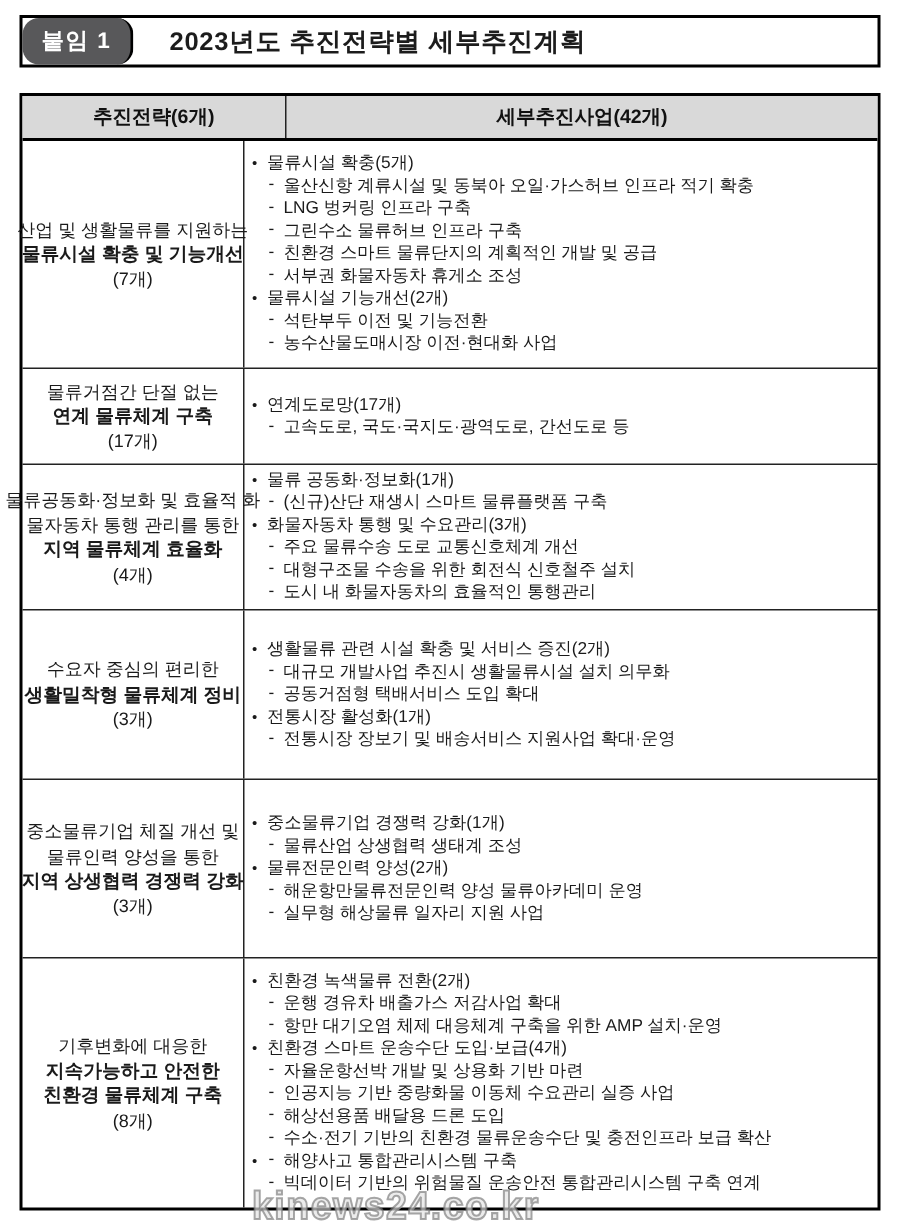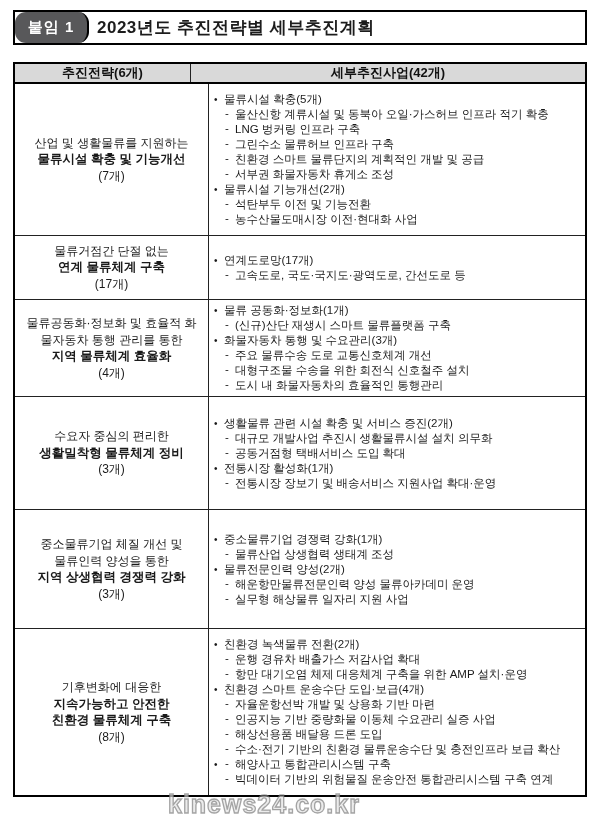--- a/index.html
+++ b/index.html
@@ -6,42 +6,42 @@
   html,body { width:600px; height:821px; background:#ffffff; overflow:hidden;
     font-family:"Liberation Sans","DejaVu Sans",sans-serif; color:#141414; }
   .page { position:relative; width:600px; height:821px; background:#fff; }
 
   
   .title-bar { position:absolute; left:13px; top:10px; width:574px; height:35px;
     border:2px solid #000; display:flex; align-items:stretch; background:#fff; }
   .badge { width:74px; background:#58585a; color:#fff; display:flex;
     align-items:center; justify-content:center; font-size:15px; font-weight:bold;
     letter-spacing:1px; border-right:2px solid #000;border-radius:11px; }
-  .doc-title { flex:1; display:flex; align-items:center; padding-left:8px;
+  .doc-title { flex:1; display:flex; align-items:center; padding-left:24px;
     font-size:17px; font-weight:600; letter-spacing:0.5px; color:#1c1c1c; }
 
   
   .s-table { position:absolute; left:13px; top:62px; width:574px;
     border:2px solid #000; background:#fff; }
-  .thead { display:flex; height:20px; background:#d9d9d9; border-bottom:2px solid #000; }
+  .thead { display:flex; height:30px; background:#d9d9d9; border-bottom:2px solid #000; }
   .th { display:flex; align-items:center; justify-content:center;
     font-size:13px; font-weight:bold; color:#111; }
   .th-left { width:176px; border-right:1px solid #222; }
   .th-right { flex:1; }
 
   .trow { display:flex; border-bottom:1px solid #222; }
   #tbody .trow:last-child { border-bottom:none; }
   #tbody .trow:nth-child(1){ min-height:152px; }
   #tbody .trow:nth-child(2){ min-height:64px; }
   #tbody .trow:nth-child(3){ min-height:92px; }
   #tbody .trow:nth-child(4){ min-height:113px; }
   #tbody .trow:nth-child(5){ min-height:119px; }
   #tbody .trow:nth-child(6){ min-height:166px; }
 
-  .cell-left { width:194px; border-right:1px solid #222; display:flex;
+  .cell-left { width:148px; border-right:1px solid #222; display:flex;
     flex-direction:column; align-items:center; justify-content:center;
     text-align:center; padding:6px 2px; }
   .s-line { font-size:12px; line-height:16.5px; color:#1a1a1a; white-space:nowrap; }
   .s-line.b { font-weight:bold; font-size:12.5px; }
 
   .cell-right { flex:1; display:flex; flex-direction:column; justify-content:center;
     padding:3px 4px 3px 4px; }
   .d-line { position:relative; font-size:11.5px; line-height:15px; color:#1a1a1a;
     white-space:nowrap; }
   .d-line.bullet { padding-left:11px; }

